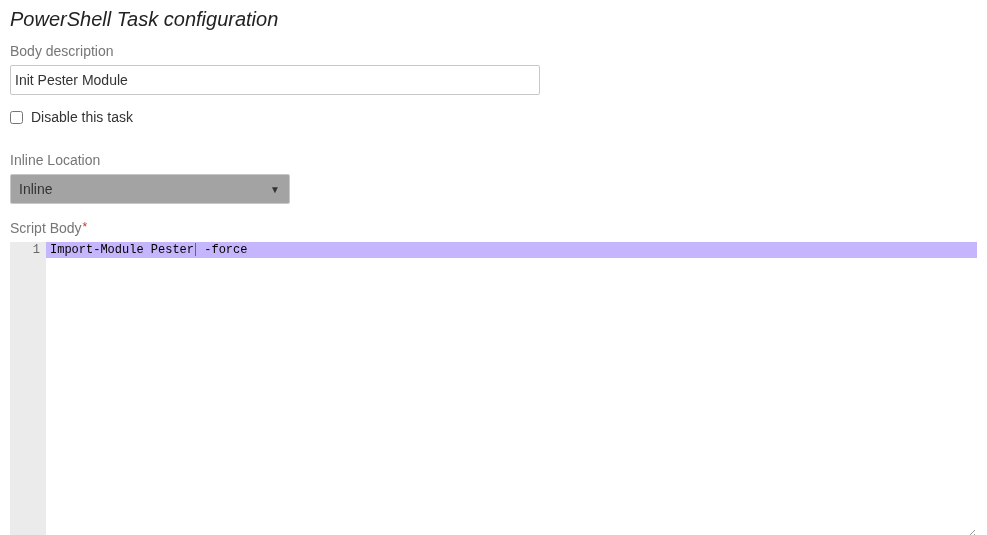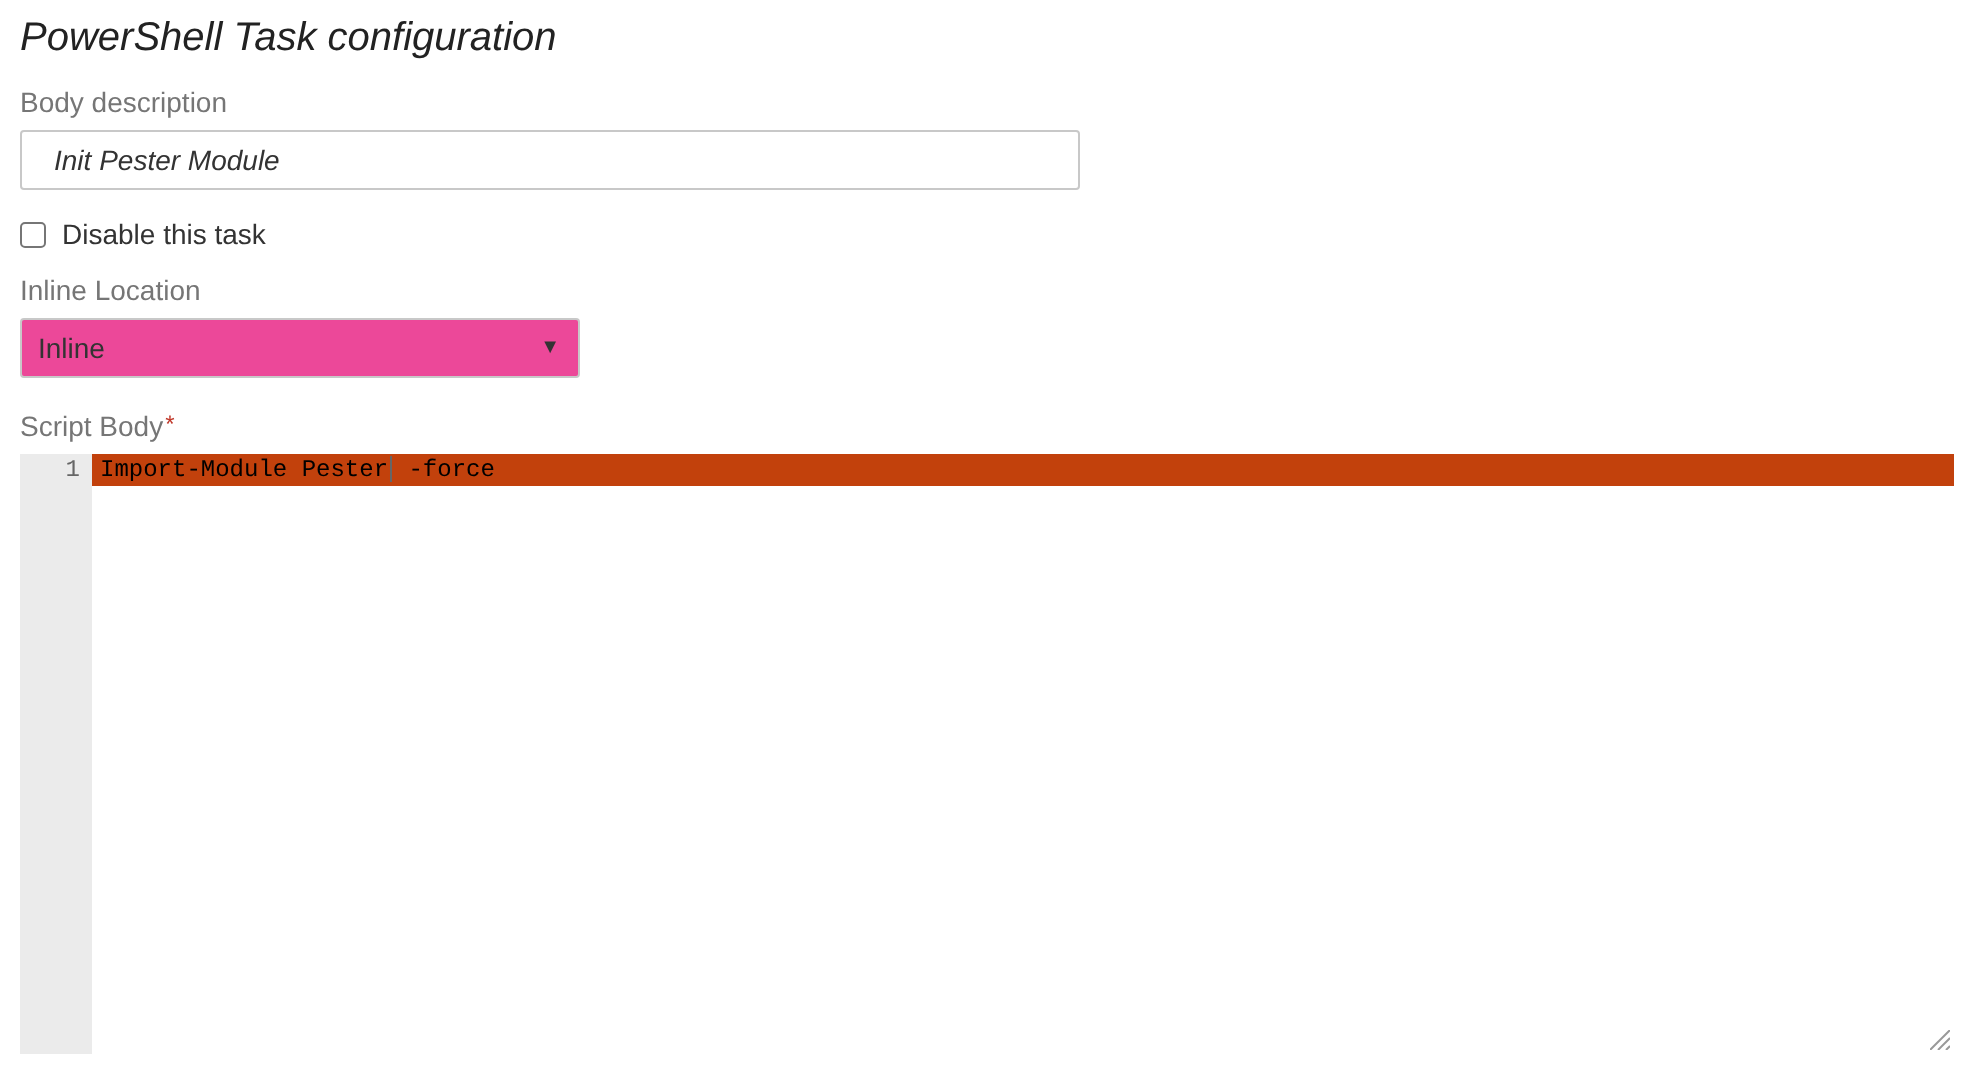--- a/index.html
+++ b/index.html
@@ -30,31 +30,30 @@
       color: #c0392b;
       font-size: 12px;
       vertical-align: top;
       margin-left: 1px;
     }
     .text-input {
       width: 530px;
       height: 30px;
       border: 1px solid #c8c8c8;
       border-radius: 2px;
-      padding: 4px 16px;
+      padding: 4px 4px;
       font-size: 14px;
       color: #333;
       margin-bottom: 14px;
       display: block;
-      font-style: italic;
     }
     .checkbox-row {
       display: flex;
       align-items: center;
-      margin-bottom: 12px;
+      margin-bottom: 27px;
     }
     .checkbox-row input[type="checkbox"] {
       width: 13px;
       height: 13px;
       margin-right: 8px;
     }
     .checkbox-row label {
       font-size: 14px;
       color: #333;
     }
@@ -64,21 +63,21 @@
       margin-bottom: 16px;
     }
     .select-input {
       width: 100%;
       height: 30px;
       border: 1px solid #c8c8c8;
       border-radius: 2px;
       padding: 4px 28px 4px 8px;
       font-size: 14px;
       color: #333;
-      background: #ec4899;
+      background: #a3a3a3;
       appearance: none;
       -webkit-appearance: none;
     }
     .select-caret {
       position: absolute;
       right: 10px;
       top: 50%;
       transform: translateY(-50%);
       pointer-events: none;
       font-size: 10px;
@@ -117,21 +116,21 @@
       bottom: 0;
       overflow: hidden;
     }
     .code-line {
       height: 16px;
       line-height: 16px;
       padding-left: 4px;
       white-space: pre;
     }
     .code-line.active {
-      background: #c2410c;
+      background: #c4b5fd;
     }
     .resize-handle {
       position: absolute;
       right: 2px;
       bottom: 2px;
       width: 10px;
       height: 10px;
       cursor: nwse-resize;
     }
     .resize-handle svg {

